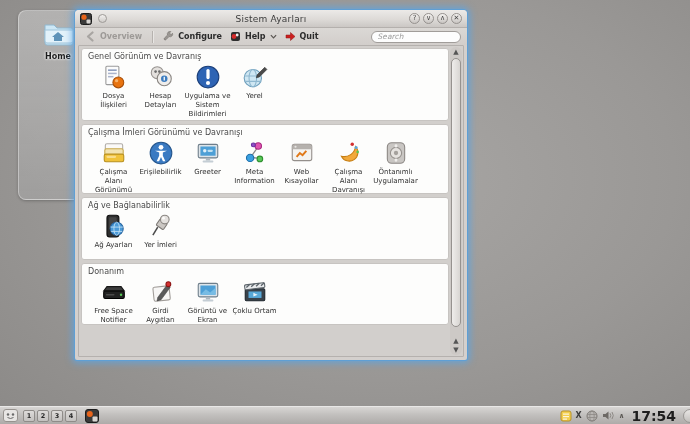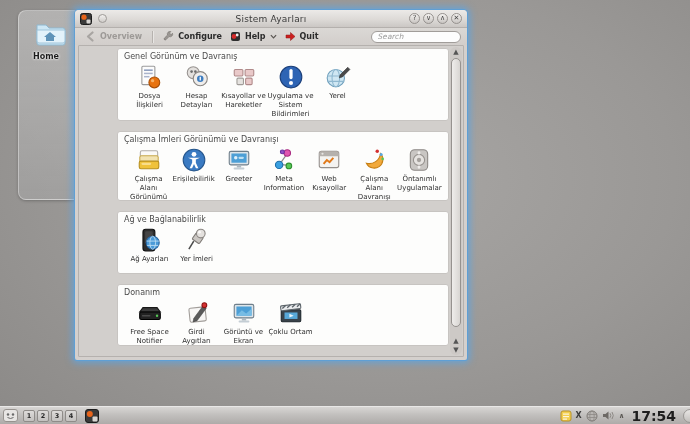--- a/index.html
+++ b/index.html
@@ -10,21 +10,21 @@
     position:relative;
   }
   
   .folderview {
     position:absolute; left:18px; top:10px; width:78px; height:190px;
     background:linear-gradient(180deg, rgba(205,205,205,.55), rgba(168,168,168,.5));
     border:1px solid rgba(255,255,255,.35);
     border-radius:8px;
     box-shadow:0 1px 3px rgba(0,0,0,.25);
   }
-  .fv-item { position:absolute; left:14px; top:8px; width:50px; cursor:default; }
+  .fv-item { position:absolute; left:14px; top:8px; width:50px; text-align:center; cursor:default; }
   .fv-item svg { width:34px; height:28px; }
   .fv-label { font-size:8px; font-weight:bold; color:#1c1c1c; text-shadow:0 0 3px #fff,0 0 2px #fff; margin-top:1px; }
 
   
   .window {
     position:absolute; left:75px; top:10px; width:392px; height:350px;
     background:#d4d0cd;
     border-radius:4px 4px 2px 2px;
     box-shadow:0 0 0 1px #5f9fd4, 0 0 7px 3px rgba(95,165,225,.85);
   }
@@ -59,21 +59,21 @@
     background:#fdfdfd; font-size:7.5px; font-style:italic; color:#8a8a8a; padding:0 6px;
     font-family:"DejaVu Sans", sans-serif; outline:none; }
   .tb-search::placeholder { color:#9a9a9a; }
 
   
   .content {
     position:absolute; left:3px; right:3px; top:35px; bottom:3px;
     background:#d2cfcc; border:1px solid #b5b1ae; border-radius:1px; overflow:hidden;
   }
   .sections { position:absolute; left:2px; top:2px; right:14px; bottom:0;
-    display:flex; flex-direction:column; gap:10px; overflow:hidden;margin-left:36px; }
+    display:flex; flex-direction:column; gap:3px; overflow:hidden; }
   .section { background:#fdfdfc; border:1px solid #c7c4c1; border-radius:3px; padding:3px 6px 2px 6px; flex:none; }
   .sec-title { font-size:8px; color:#4a4a4a; margin-bottom:3px; }
   .sec-items { display:flex; align-items:flex-start; padding-left:2px; }
   .icon-item { width:47px; display:flex; flex-direction:column; align-items:center; cursor:pointer; }
   .icon-item svg { width:26px; height:26px; flex:none; }
   .icon-label { font-size:7px; line-height:1.25; color:#303030; text-align:center; margin-top:2px; }
   .s1 { height:73px; } .s2 { height:70px; } .s3 { height:63px; } .s4 { height:62px; }
 
   
   .scrollbar { position:absolute; right:1px; top:1px; bottom:1px; width:12px;
@@ -187,29 +187,20 @@
           <div class="icon-item">
             <svg viewBox="0 0 24 24">
               <circle cx="8.5" cy="8" r="5.5" fill="#e3e0dd" stroke="#979390"></circle>
               <circle cx="7" cy="7" r="1.2" fill="#6a6a6a"></circle>
                 <circle cx="10.5" cy="7" r="1.2" fill="#6a6a6a"></circle>
               <circle cx="15" cy="13.5" r="6.5" fill="#efedeb" stroke="#8a8682"></circle>
               <circle cx="15" cy="13.5" r="3" fill="#3d7dc0"></circle>
               <rect x="14.4" y="11.8" width="1.2" height="3.4" fill="#fff"></rect>
             </svg>
             <div class="icon-label">Hesap Detayları</div>
-          </div>
-          <div class="icon-item">
-            <svg viewBox="0 0 24 24">
-              <rect x="3" y="5" width="8" height="6" rx="1" fill="#e9c9c9" stroke="#b08a8a"></rect>
-              <rect x="13" y="5" width="8" height="6" rx="1" fill="#e9c9c9" stroke="#b08a8a"></rect>
-              <rect x="5.5" y="13" width="6" height="6" rx="1" fill="#e5e2df" stroke="#a09c98"></rect>
-              <rect x="13.5" y="13" width="6" height="6" rx="1" fill="#e9c9c9" stroke="#b08a8a"></rect>
-            </svg>
-            <div class="icon-label">Kısayollar ve Hareketler</div>
           </div>
           <div class="icon-item">
             <svg viewBox="0 0 24 24">
               <circle cx="12" cy="12" r="10" fill="#2e64b4" stroke="#1c3f78"></circle>
               <rect x="10.5" y="4.5" width="3" height="9.5" rx="1.5" fill="#fff"></rect>
               <circle cx="12" cy="17.5" r="1.9" fill="#fff"></circle>
             </svg>
             <div class="icon-label">Uygulama ve Sistem Bildirimleri</div>
           </div>
           <div class="icon-item">

